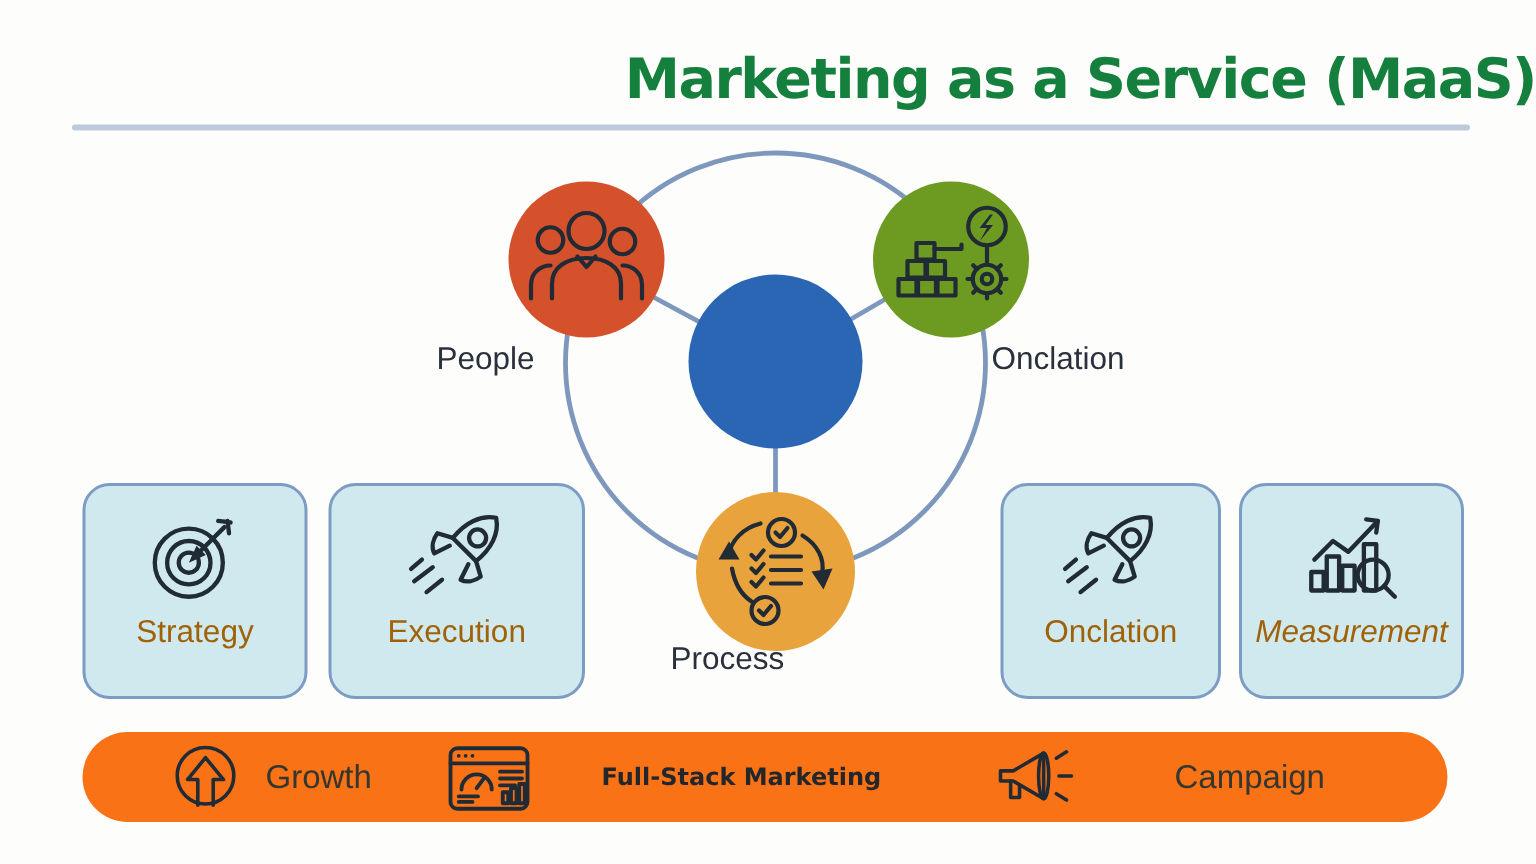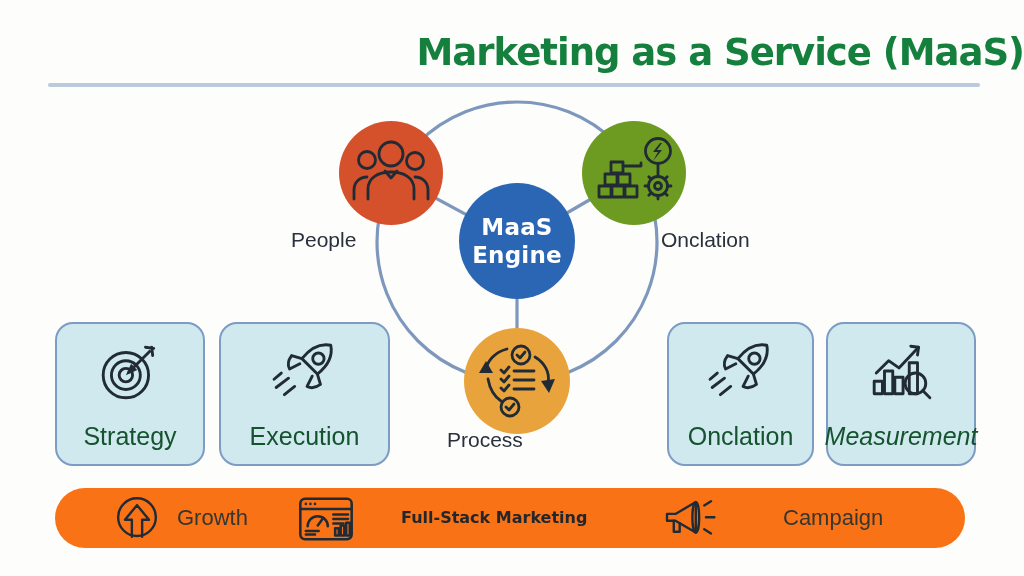--- a/index.html
+++ b/index.html
@@ -25,21 +25,21 @@
     color:#ffffff;font-weight:800;font-size:23px;line-height:28px;
     letter-spacing:0.2px;
   }
   .card{
     position:absolute;top:322px;height:144px;box-sizing:border-box;
     background:#cfe9ee;border:2.5px solid #7d9cc4;border-radius:18px;
     display:flex;flex-direction:column;align-items:center;
   }
   .card-icon{margin-top:14px;width:66px;height:66px;}
   .card-label{
-    margin-top:auto;margin-bottom:13px;font-size:25px;color:#14532d;
+    margin-top:auto;margin-bottom:30px;font-size:21px;color:#a16207;
     font-family:"Liberation Sans",sans-serif;
   }
   .bar{
     position:absolute;left:55px;top:488px;width:910px;height:60px;
     background:#f97316;border-radius:30px;
   }
   .bar-item-icon{position:absolute;top:6px;}
   .bar-label{
     position:absolute;top:0;height:60px;line-height:60px;font-size:22px;
     color:#35362f;font-family:"Liberation Sans",sans-serif;white-space:nowrap;
@@ -113,24 +113,20 @@
         <path d="M535 357 C545 363 550 373 548 382"></path>
         <path class="ink-fill" d="M541 381 L555 379 L549 393 Z"></path>
       </g>
     </g>
 
     <g>
       <circle cx="517" cy="241" r="58" fill="#2b66b4"></circle>
     </g>
   </svg>
 
-  <div class="center-text">
-    <div>MaaS</div>
-    <div>Engine</div>
-  </div>
 
   <div class="node-label" style="left:291px;top:228px;width:100px;">People</div>
   <div class="node-label" style="left:661px;top:228px;width:140px;text-align:left;">Onclation</div>
   <div class="node-label" style="left:447px;top:428px;width:140px;">Process</div>
 
   <div class="card" style="left:55px;width:150px;">
     <svg class="card-icon" viewBox="0 0 64 64">
       <g class="ink">
         <circle cx="28" cy="36" r="22"></circle>
         <circle cx="28" cy="36" r="14"></circle>

